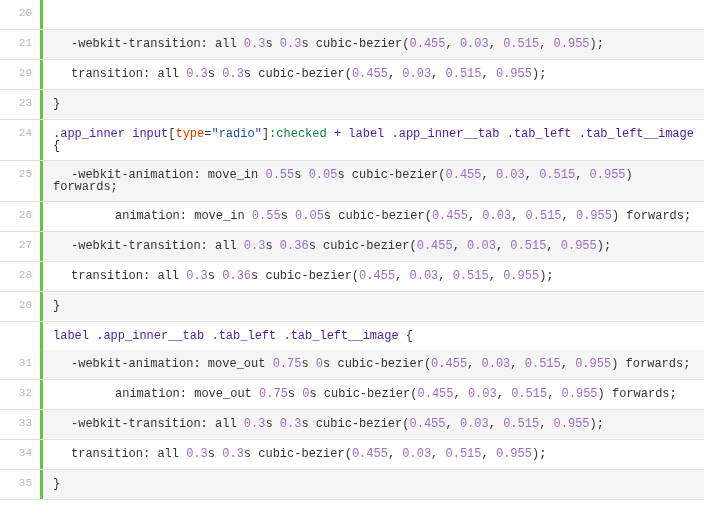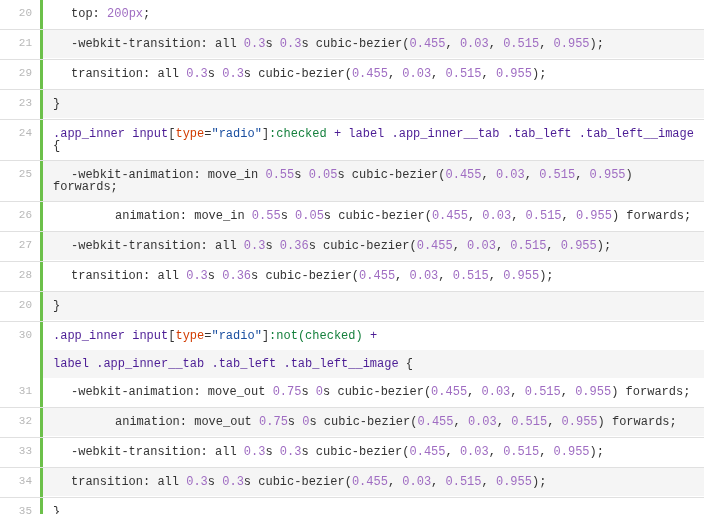--- a/index.html
+++ b/index.html
@@ -62,21 +62,20 @@
   .indent1 { padding-left: 18px; display: inline-block; }
   .indent2 { padding-left: 62px; display: inline-block; }
 </style>
 </head>
 <body>
 
 <div class="editor" id="editor-root">
     <div class="line">
       <div class="gutter">20</div>
       <div class="bar"></div>
-      <div class="code"><span class="indent1 tk-prop">top: </span><span class="tk-num">200</span><span class="tk-unit">px</span><span class="tk-punc">;</span></div>
     </div>
     <div class="line">
       <div class="gutter">21</div>
       <div class="bar"></div>
       <div class="code"><span class="indent1 tk-prop">-webkit-transition: all </span><span class="tk-num">0.3</span><span class="tk-val">s </span><span class="tk-num">0.3</span><span class="tk-val">s cubic-bezier(</span><span class="tk-num">0.455</span><span class="tk-val">, </span><span class="tk-num">0.03</span><span class="tk-val">, </span><span class="tk-num">0.515</span><span class="tk-val">, </span><span class="tk-num">0.955</span><span class="tk-val">);</span></div>
     </div>
     <div class="line">
       <div class="gutter">29</div>
       <div class="bar"></div>
       <div class="code"><span class="indent1 tk-prop">transition: all </span><span class="tk-num">0.3</span><span class="tk-val">s </span><span class="tk-num">0.3</span><span class="tk-val">s cubic-bezier(</span><span class="tk-num">0.455</span><span class="tk-val">, </span><span class="tk-num">0.03</span><span class="tk-val">, </span><span class="tk-num">0.515</span><span class="tk-val">, </span><span class="tk-num">0.955</span><span class="tk-val">);</span></div>
@@ -110,25 +109,20 @@
       <div class="gutter">28</div>
       <div class="bar"></div>
       <div class="code"><span class="indent1 tk-prop">transition: all </span><span class="tk-num">0.3</span><span class="tk-val">s </span><span class="tk-num">0.36</span><span class="tk-val">s cubic-bezier(</span><span class="tk-num">0.455</span><span class="tk-val">, </span><span class="tk-num">0.03</span><span class="tk-val">, </span><span class="tk-num">0.515</span><span class="tk-val">, </span><span class="tk-num">0.955</span><span class="tk-val">);</span></div>
     </div>
     <div class="line">
       <div class="gutter">20</div>
       <div class="bar"></div>
       <div class="code"><span class="tk-punc">}</span></div>
     </div>
     <div class="line noborder">
-      <div class="gutter">30</div>
-      <div class="bar"></div>
-      <div class="code"><span class="tk-sel">.app_inner </span><span class="tk-sel">input</span><span class="tk-punc">[</span><span class="tk-attr">type</span><span class="tk-punc">=</span><span class="tk-str">"radio"</span><span class="tk-punc">]</span><span class="tk-pseudo">:not(checked)</span><span class="tk-sel"> +</span></div>
-    </div>
-    <div class="line noborder">
       <div class="gutter"></div>
       <div class="bar"></div>
       <div class="code"><span class="tk-sel">label .app_inner__tab .tab_left .tab_left__image </span><span class="tk-punc">{</span></div>
     </div>
     <div class="line">
       <div class="gutter">31</div>
       <div class="bar"></div>
       <div class="code"><span class="indent1 tk-prop">-webkit-animation: move_out </span><span class="tk-num">0.75</span><span class="tk-val">s </span><span class="tk-num">0</span><span class="tk-val">s cubic-bezier(</span><span class="tk-num">0.455</span><span class="tk-val">, </span><span class="tk-num">0.03</span><span class="tk-val">, </span><span class="tk-num">0.515</span><span class="tk-val">, </span><span class="tk-num">0.955</span><span class="tk-val">) forwards;</span></div>
     </div>
     <div class="line">

